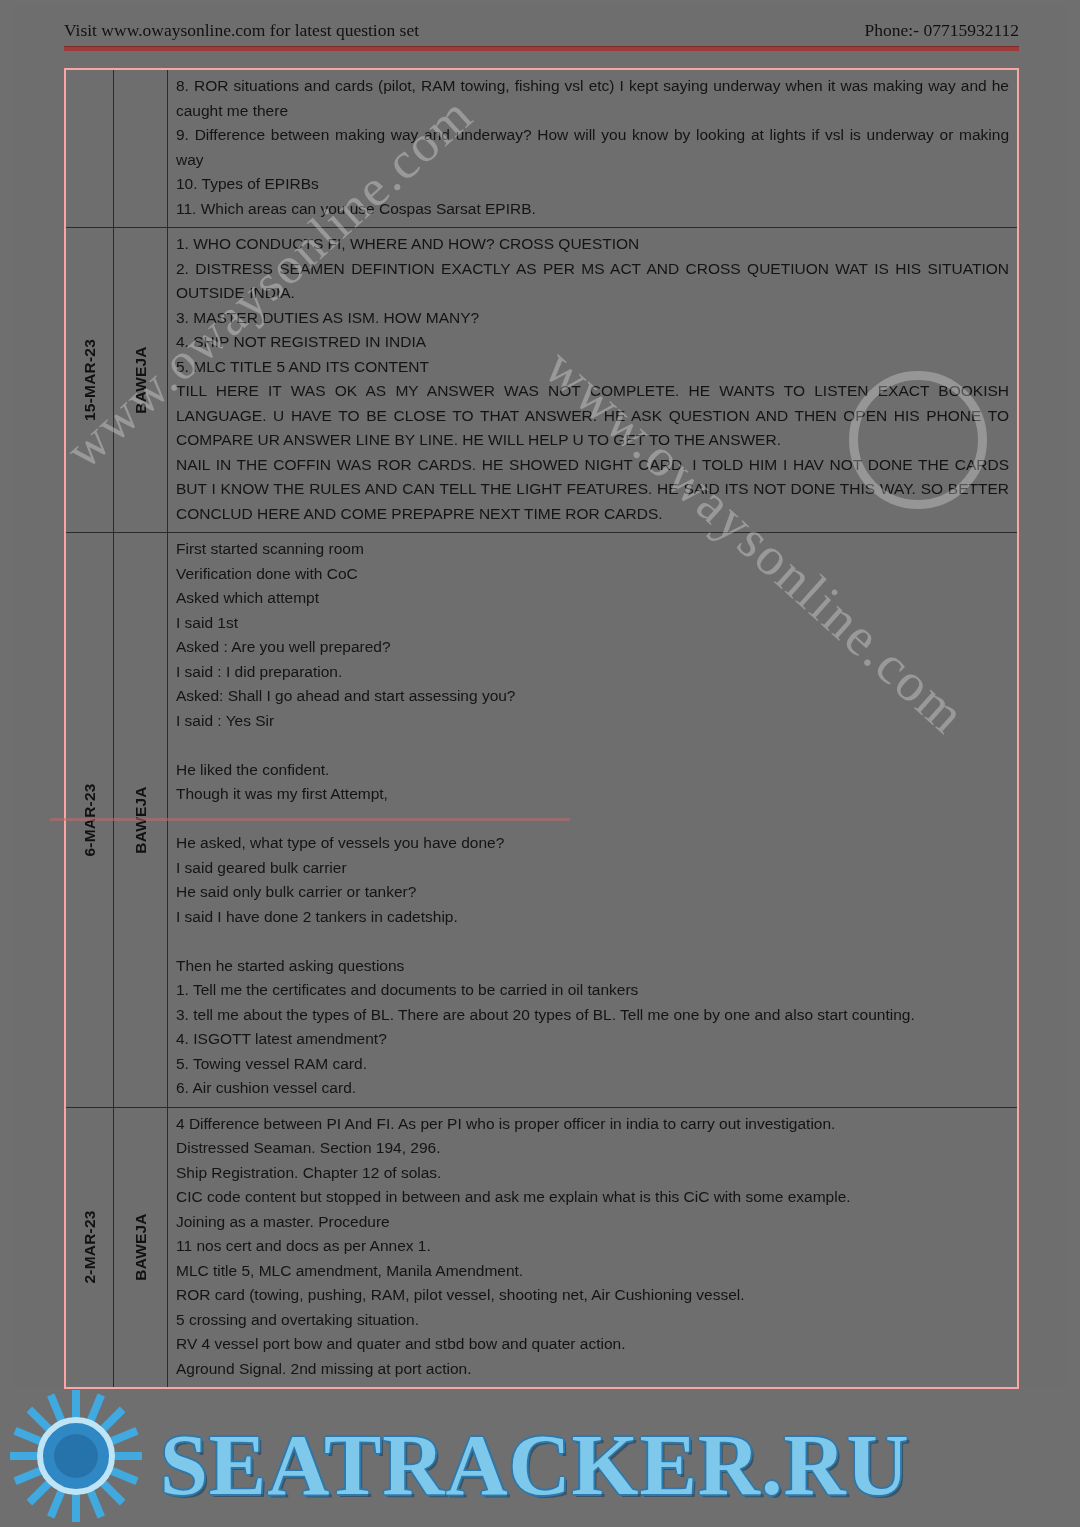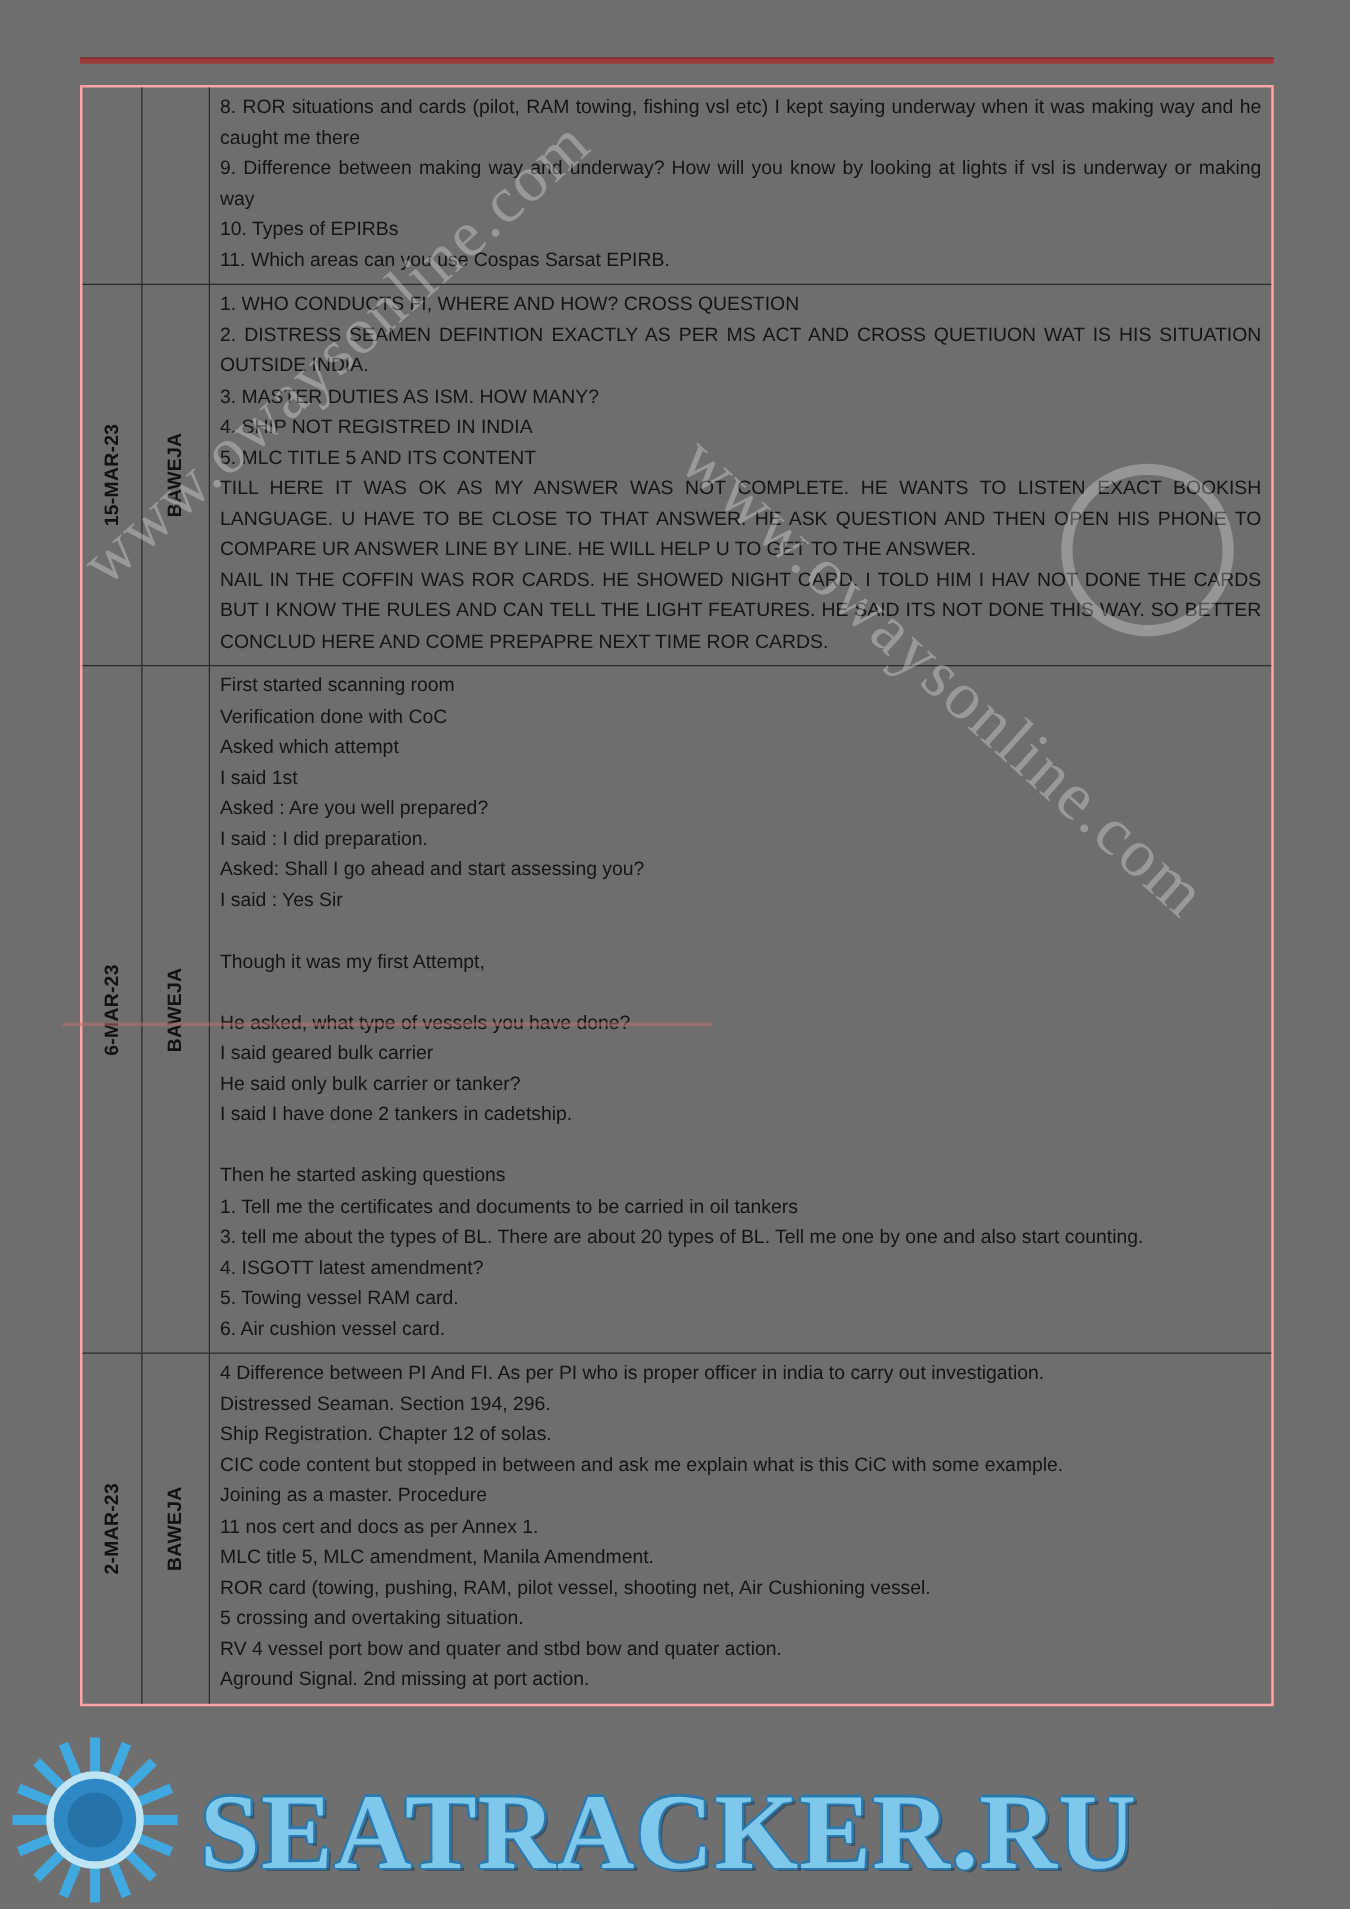--- a/index.html
+++ b/index.html
@@ -231,20 +231,24 @@
       3px 3px 0 rgba(20,60,90,0.55);
     white-space: nowrap;
   }
 </style>
 </head>
 <body>
 
 <div class="page">
   <div class="sheet">
 
+    <div class="header">
+      <div class="left">Visit www.owaysonline.com for latest question set</div>
+      <div class="right">Phone:- 07715932112</div>
+    </div>
     <div class="header-rule"></div>
 
     <div class="table" id="exam-table">
         <div class="row">
           <div class="c-date"></div>
           <div class="c-name"></div>
           <div class="c-body">
             <div class="line justify">8. ROR situations and cards (pilot, RAM towing, fishing vsl etc) I kept saying underway when it was making way and he caught me there</div>
             <div class="line justify">9. Difference between making way and underway? How will you know by looking at lights if vsl is underway or making way</div>
             <div class="line justify">10. Types of EPIRBs</div>
@@ -278,20 +282,21 @@
           <div class="c-body">
             <div class="line justify">First started scanning room</div>
             <div class="line justify">Verification done with CoC</div>
             <div class="line justify">Asked which attempt</div>
             <div class="line justify">I said 1st</div>
             <div class="line justify">Asked : Are you well prepared?</div>
             <div class="line justify">I said : I did preparation.</div>
             <div class="line justify">Asked: Shall I go ahead and start assessing you?</div>
             <div class="line justify">I said : Yes Sir</div>
             <div class="line blank"></div>
+            <div class="line justify">He liked the confident.</div>
             <div class="line justify">Though it was my first Attempt,</div>
             <div class="line blank"></div>
             <div class="line justify">He asked, what type of vessels you have done?</div>
             <div class="line justify">I said geared bulk carrier</div>
             <div class="line justify">He said only bulk carrier or tanker?</div>
             <div class="line justify">I said I have done 2 tankers in cadetship.</div>
             <div class="line blank"></div>
             <div class="line justify">Then he started asking questions</div>
             <div class="line justify">1. Tell me the certificates and documents to be carried in oil tankers</div>
             <div class="line justify">3. tell me about the types of BL. There are about 20 types of BL. Tell me one by one and also start counting.</div>

